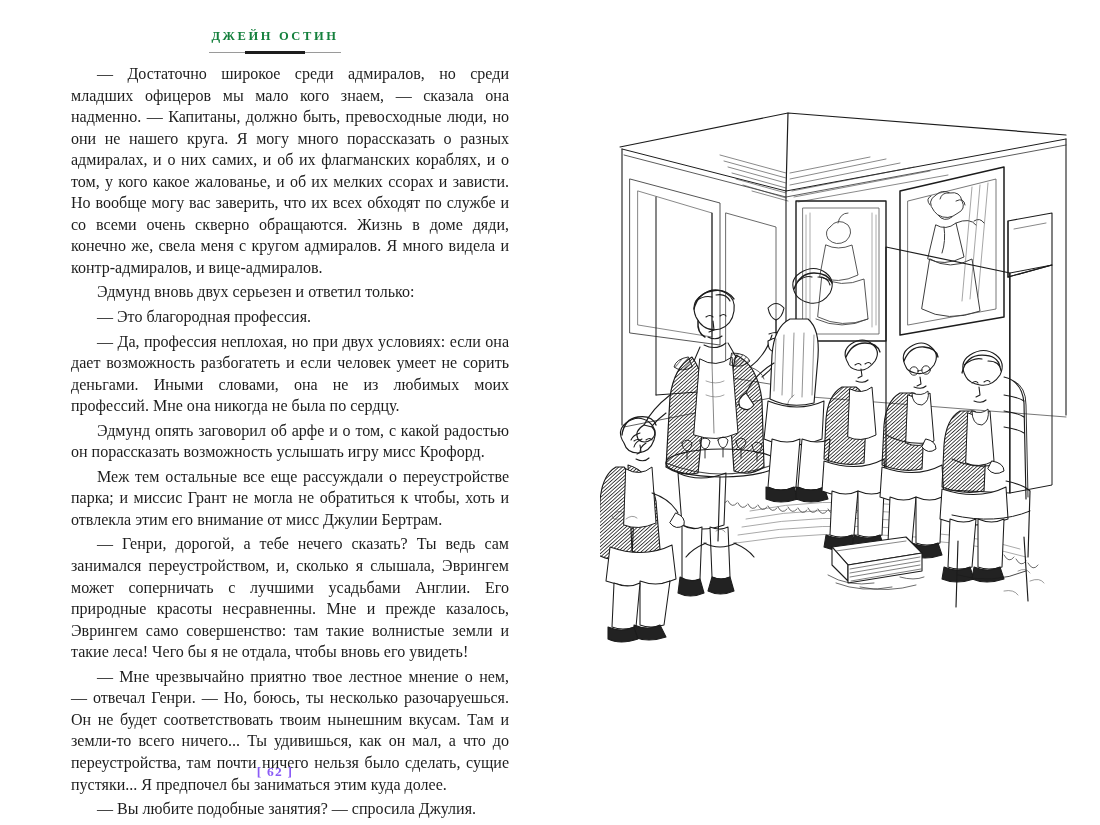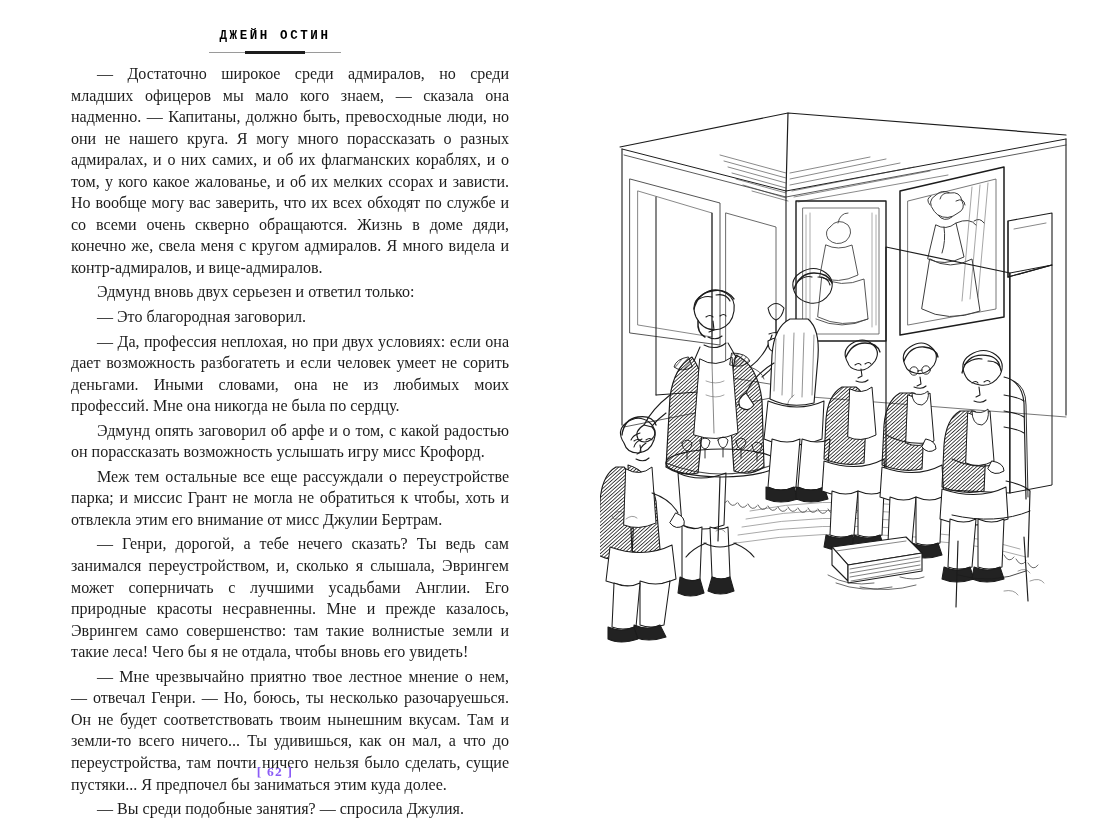--- a/index.html
+++ b/index.html
@@ -34,25 +34,25 @@
   }
 
   .running-head {
     position: absolute;
     left: 0;
     right: 0;
     top: 30px;
     text-align: center;
   }
   .running-head-title {
-    font-family: Liberation Mono, monospace;
+    font-family: Liberation Serif, serif;
     font-size: 12.5px;
     font-weight: 700;
     letter-spacing: 2.6px;
-    color: #000000;
+    color: #15803d;
     text-transform: uppercase;
     display: block;
     line-height: 1.1;
   }
   .head-rule {
     position: relative;
     width: 132px;
     height: 6px;
     margin: 6px auto 0;
   }
@@ -136,27 +136,27 @@
       <span class="running-head-title">ДЖЕЙН ОСТИН</span>
       <div class="head-rule">
         <div class="thin"></div>
         <div class="thick"></div>
       </div>
     </div>
 
     <div class="text-column">
       <p>— Достаточно широкое среди адмиралов, но среди младших офицеров мы мало кого знаем, — сказала она надменно. — Капитаны, должно быть, превосходные люди, но они не нашего круга. Я могу много порассказать о разных адмиралах, и о них самих, и об их флагманских кораблях, и о том, у кого какое жалованье, и об их мелких ссорах и зависти. Но вообще могу вас заверить, что их всех обходят по службе и со всеми очень скверно обращаются. Жизнь в доме дяди, конечно же, свела меня с кругом адмиралов. Я много видела и контр-адмиралов, и вице-адмиралов.</p>
       <p>Эдмунд вновь двух серьезен и ответил только:</p>
-      <p>— Это благородная заговорил.</p>
+      <p>— Это благородная профессия.</p>
       <p>— Да, профессия неплохая, но при двух условиях: если она дает возможность разбогатеть и если человек умеет не сорить деньгами. Иными словами, она не из любимых моих профессий. Мне она никогда не была по сердцу.</p>
       <p>Эдмунд опять заговорил об арфе и о том, с какой радостью он порассказать возможность услышать игру мисс Крофорд.</p>
       <p>Меж тем остальные все еще рассуждали о переустройстве парка; и миссис Грант не могла не обратиться к чтобы, хоть и отвлекла этим его внимание от мисс Джулии Бертрам.</p>
       <p>— Генри, дорогой, а тебе нечего сказать? Ты ведь сам занимался переустройством, и, сколько я слышала, Эврингем может соперничать с лучшими усадьбами Англии. Его природные красоты несравненны. Мне и прежде казалось, Эврингем само совершенство: там такие волнистые земли и такие леса! Чего бы я не отдала, чтобы вновь его увидеть!</p>
       <p>— Мне чрезвычайно приятно твое лестное мнение о нем, — отвечал Генри. — Но, боюсь, ты несколько разочаруешься. Он не будет соответствовать твоим нынешним вкусам. Там и земли-то всего ничего... Ты удивишься, как он мал, а что до переустройства, там почти ничего нельзя было сделать, сущие пустяки... Я предпочел бы заниматься этим куда долее.</p>
-      <p>— Вы среди подобные занятия? — спросила Джулия.</p>
+      <p>— Вы любите подобные занятия? — спросила Джулия.</p>
       <p>— Безмерно. Но при столь благоприятном ландшафте, когда даже самому неопытному глазу было заметно, что там оставалось сделать совсем немногое, и при вытекающих из этого моих намерениях Эврингем стал таким, каков он теперь, уже через три месяца после того, как я вступил в совершеннолетие. План переустройства возник у меня еще в Вестминстере, кое-что я, пожалуй, изменил, будучи в Кембридже, и двадцати одного года</p>
     </div>
 
     <div class="folio">
       <span class="folio-num">[ 62 ]</span>
     </div>
   </div>
 
   <div class="page-right">
     <div class="illustration-wrap">

